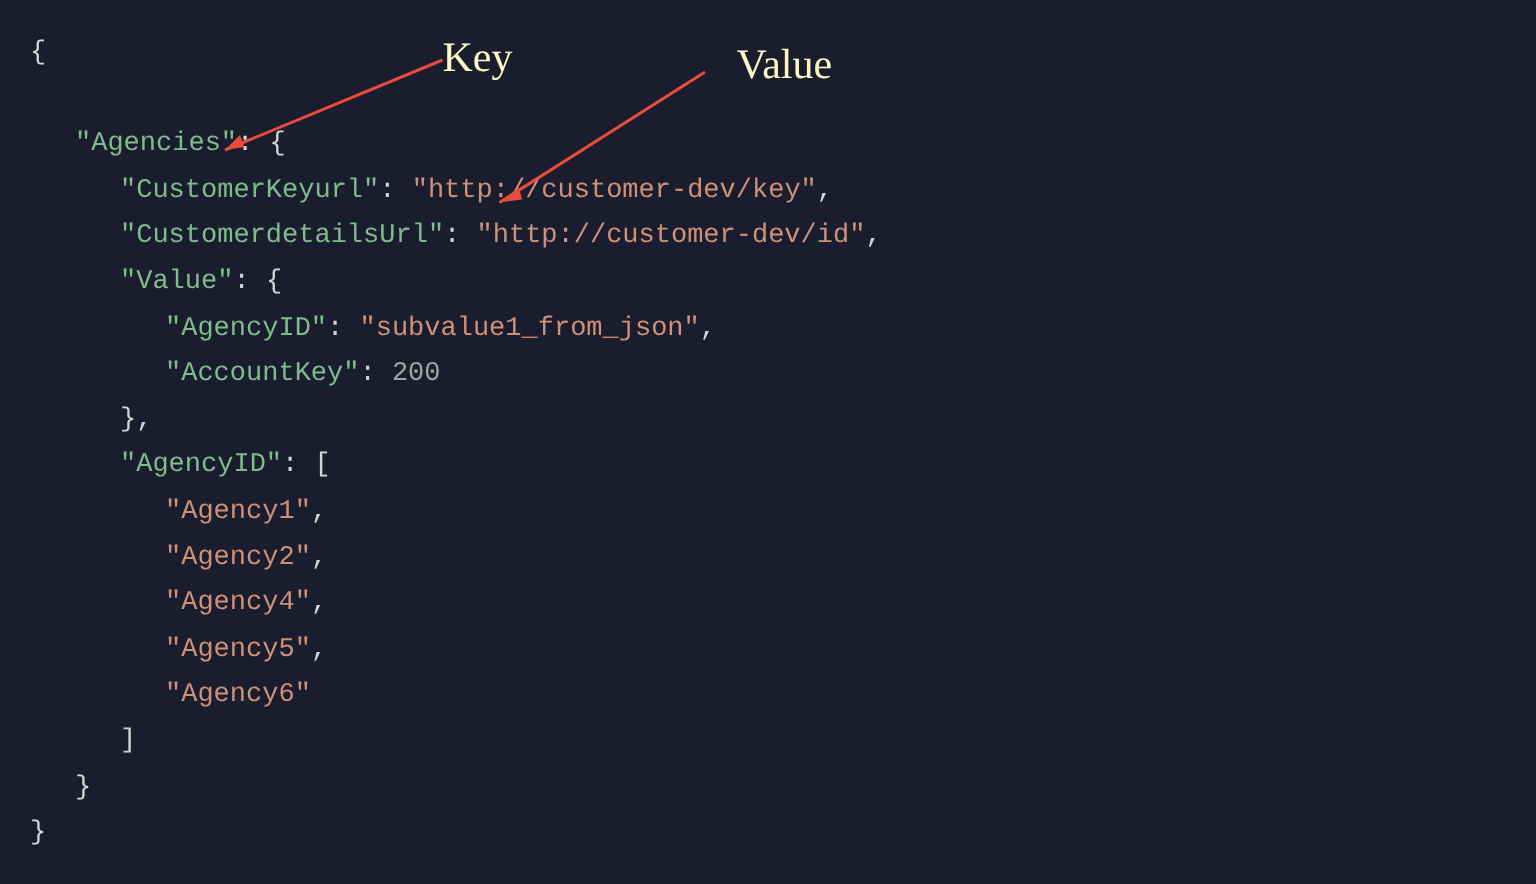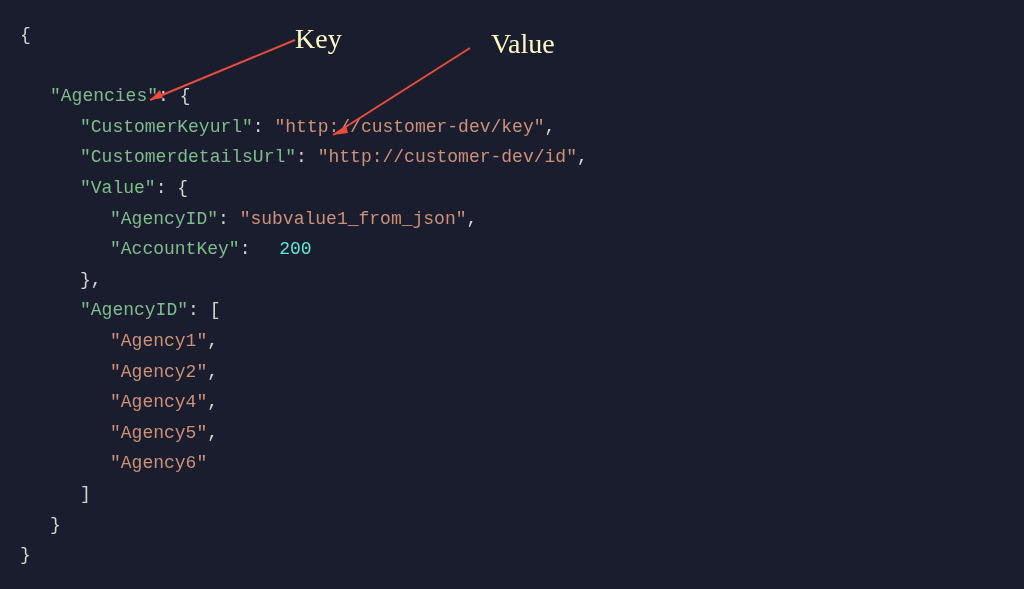--- a/index.html
+++ b/index.html
@@ -54,22 +54,21 @@
     .key {
       color: #7fbc8c;
     }
     .colon {
       color: #d4d4d4;
     }
     .string {
       color: #ce9178;
     }
     .number {
-      color: #5eead4;
-      margin-left: 18px;
+      color: #a3a3a3;
     }
     .comma {
       color: #d4d4d4;
     }
     .indent-1 { padding-left: 30px; }
     .indent-2 { padding-left: 60px; }
     .indent-3 { padding-left: 90px; }
   </style>
 </head>
 <body>

